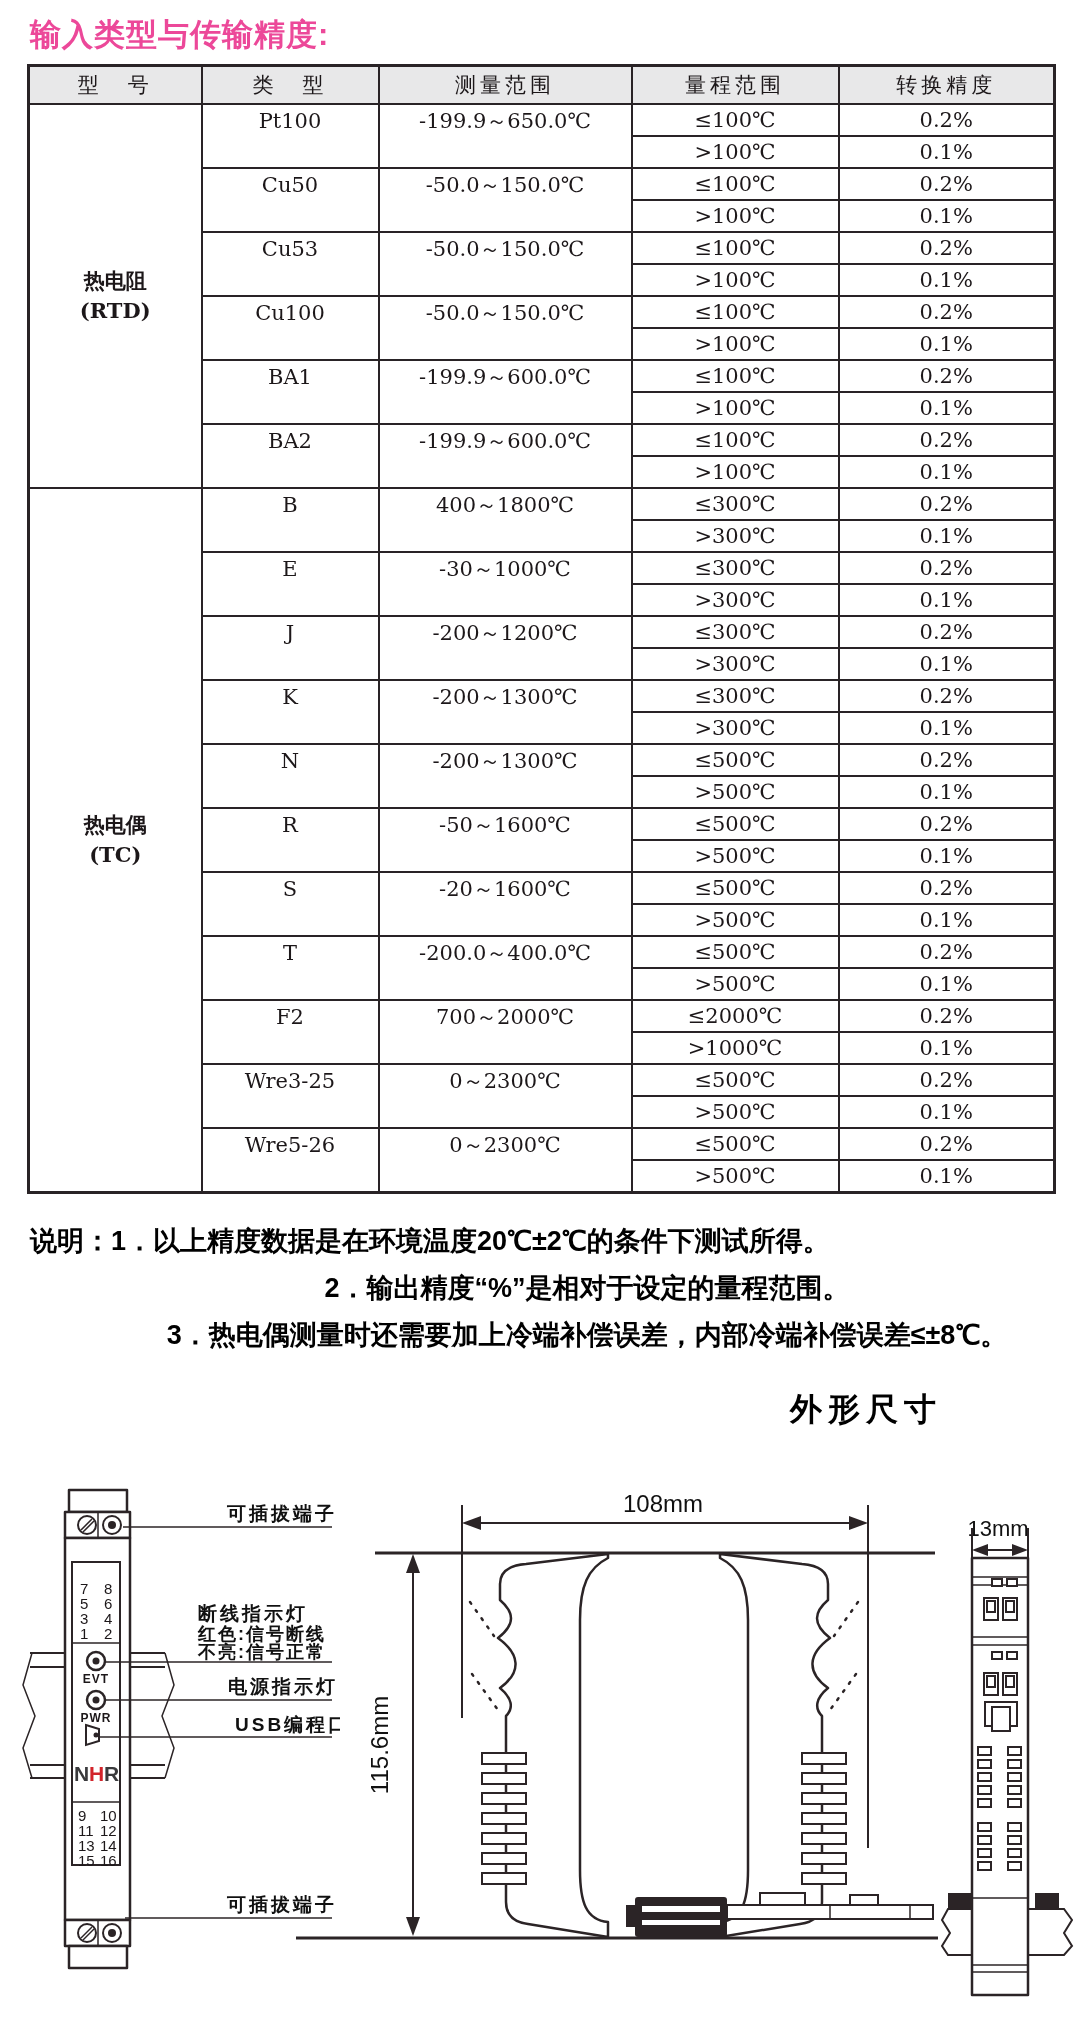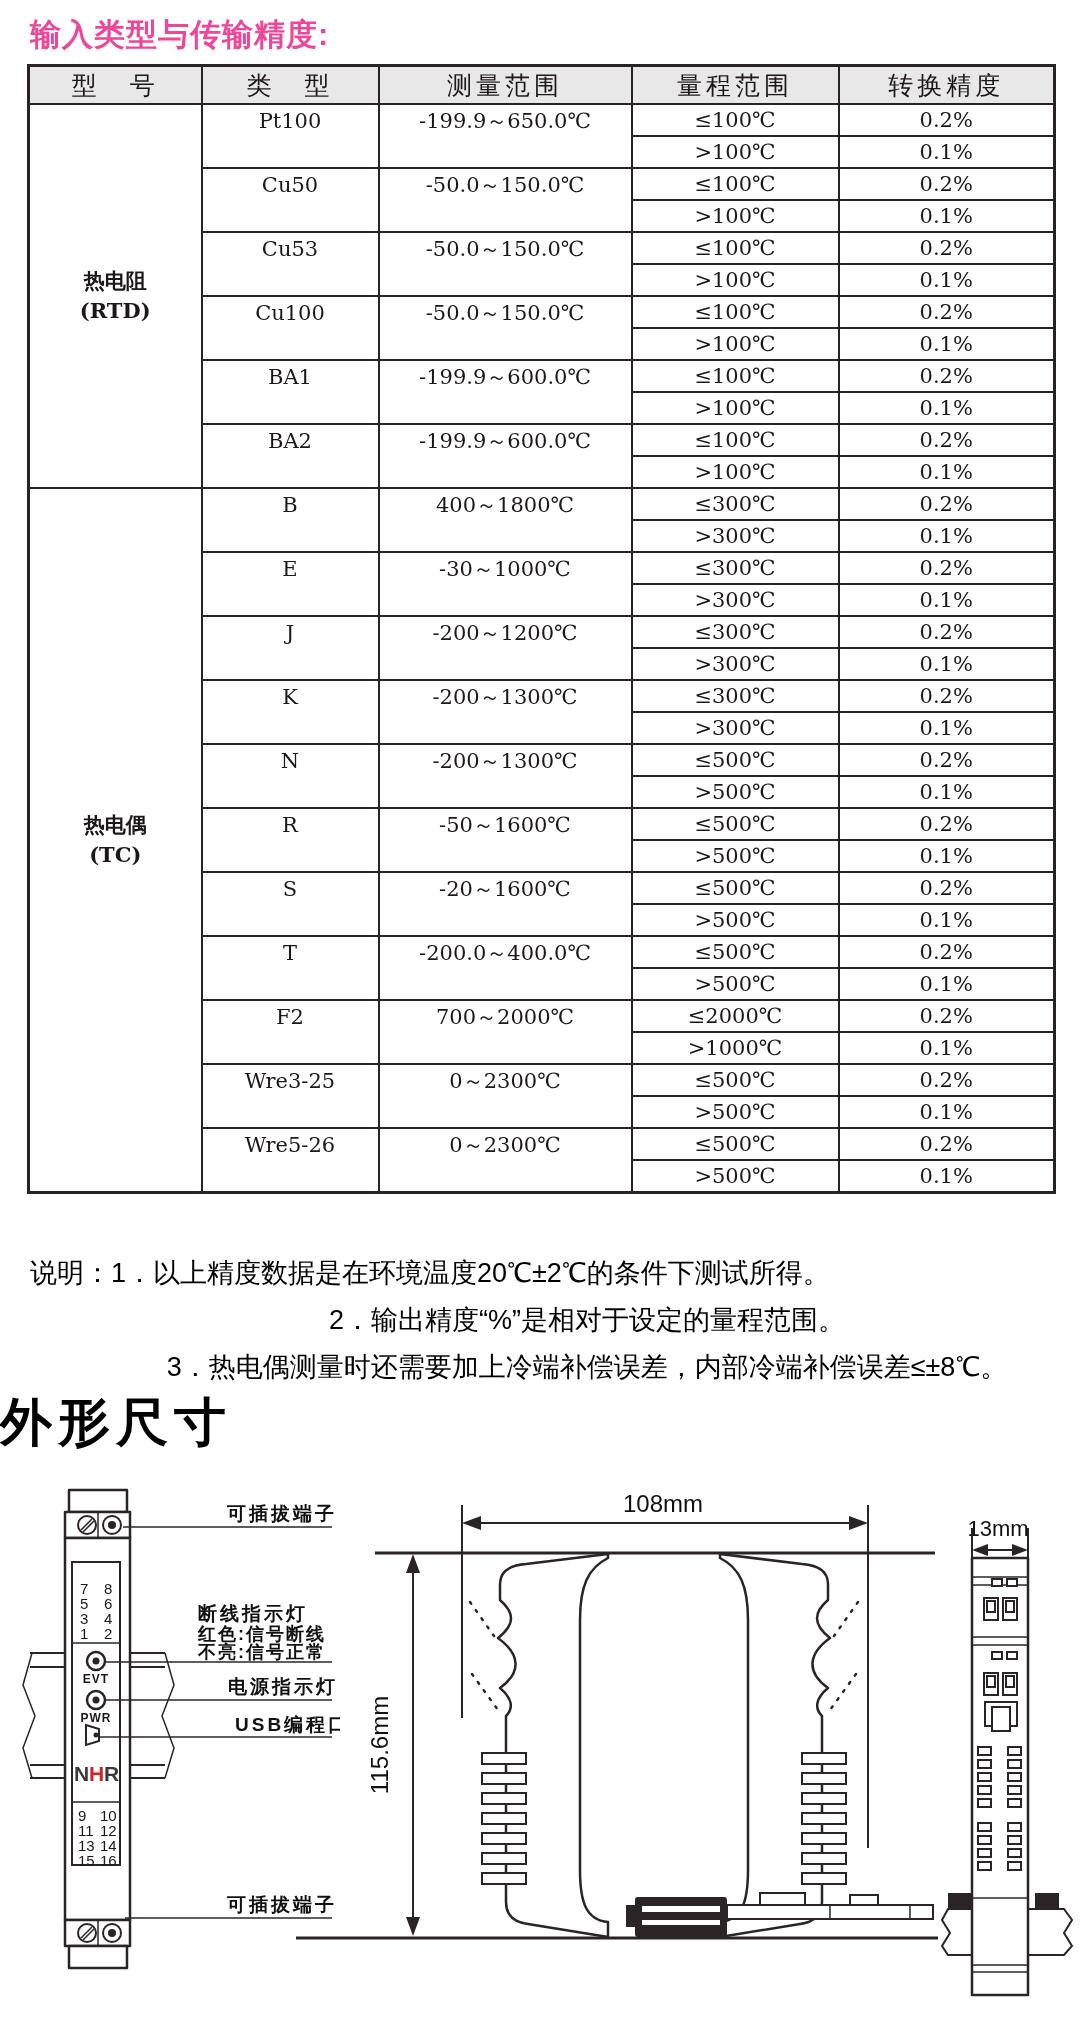--- a/index.html
+++ b/index.html
@@ -5,33 +5,33 @@
   html,body{margin:0;padding:0;background:#ffffff;}
   .page{position:relative;width:1080px;height:2032px;background:#fff;overflow:hidden;
         font-family:"Liberation Sans",sans-serif;color:#111;}
   .title{position:absolute;left:30px;top:14px;font-size:31px;font-weight:bold;margin:0;
          letter-spacing:1px;color:#ec4899;}
   
   table.spec{position:absolute;left:27px;top:64px;width:1026px;height:1127px;
              border-collapse:collapse;table-layout:fixed;
              border:3px solid #292326;font-family:"DejaVu Serif","Liberation Serif",serif;color:#1c1719;}
   table.spec th,table.spec td{border:2px solid #292326;text-align:center;padding:0;}
-  table.spec th{background:#e8e8e9;font-size:25px;font-weight:normal;height:36px;letter-spacing:4px;}
+  table.spec th{background:#e8e8e9;font-size:21px;font-weight:normal;height:36px;letter-spacing:4px;}
   table.spec td{font-size:21px;}
   td.model-cell{font-size:22px;line-height:30px;vertical-align:middle;font-weight:bold;}
   td.type-cell,td.measure-cell{vertical-align:top;line-height:32px;}
   td.range-cell,td.acc-cell{line-height:30px;}
   
-  .notes{position:absolute;left:30px;top:1218px;width:1030px;font-weight:normal;
-         font-size:27px;line-height:47px;color:#000;margin-top:32px;}
+  .notes{position:absolute;left:30px;top:1218px;width:1030px;font-weight:bold;
+         font-size:27px;line-height:47px;color:#000;}
   .notes p{margin:0;}
   .notes p.indent{padding-left:84px;text-align:center;}
   
-  .dim-title{position:absolute;left:0;top:1388px;width:942px;text-align:left;margin:0;
-             font-size:52px;font-weight:bold;letter-spacing:6px;color:#000;}
+  .dim-title{position:absolute;left:0;top:1388px;width:942px;text-align:right;margin:0;
+             font-size:32px;font-weight:bold;letter-spacing:6px;color:#000;}
   .drawings{position:absolute;left:0;top:1450px;width:1080px;height:582px;}
   .drawings svg{position:absolute;top:0;}
   
   .ln{stroke:#2b2426;fill:none;stroke-width:2;}
   .ln15{stroke:#2b2426;fill:none;stroke-width:1.5;}
   .ln25{stroke:#2b2426;fill:none;stroke-width:2.5;}
   .ln3{stroke:#2b2426;fill:none;stroke-width:3;}
   .wfill{fill:#ffffff;stroke:#2b2426;stroke-width:2.5;stroke-linejoin:round;}
   .wfill2{fill:#ffffff;stroke:#2b2426;stroke-width:2;}
   .dark{fill:#2b2426;stroke:none;}

